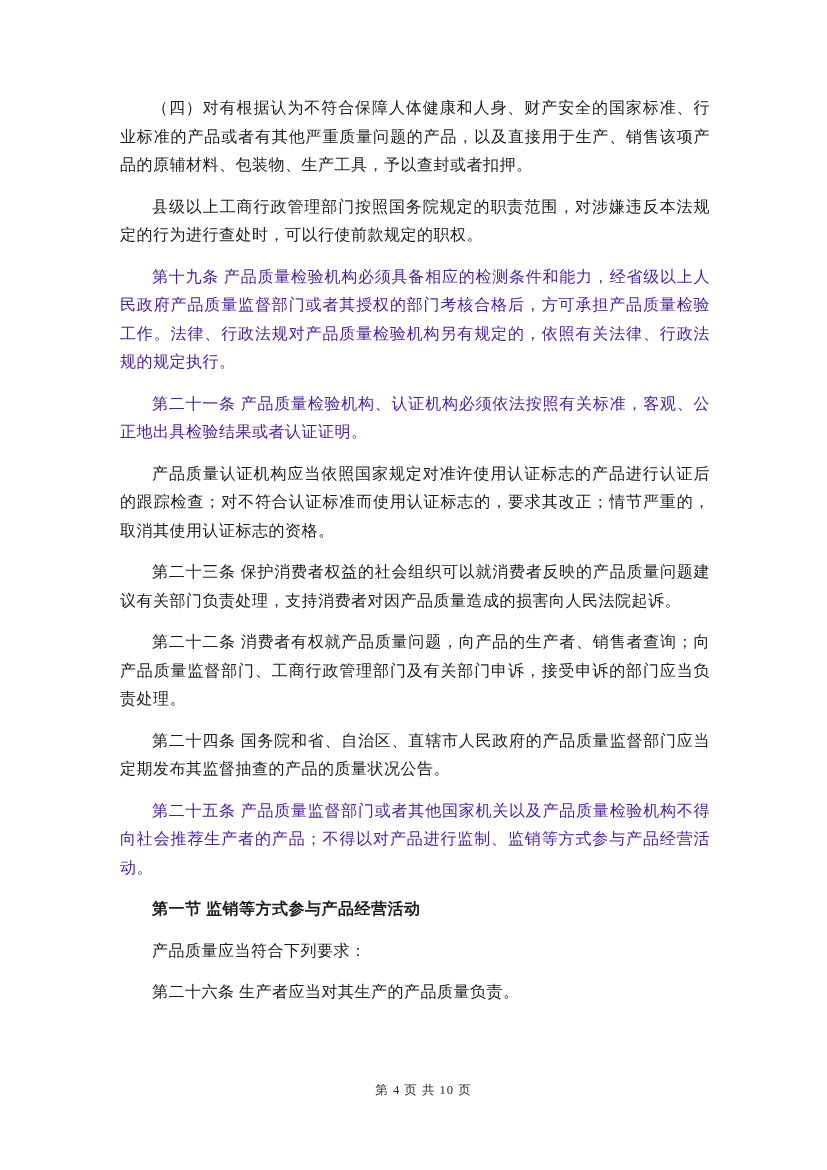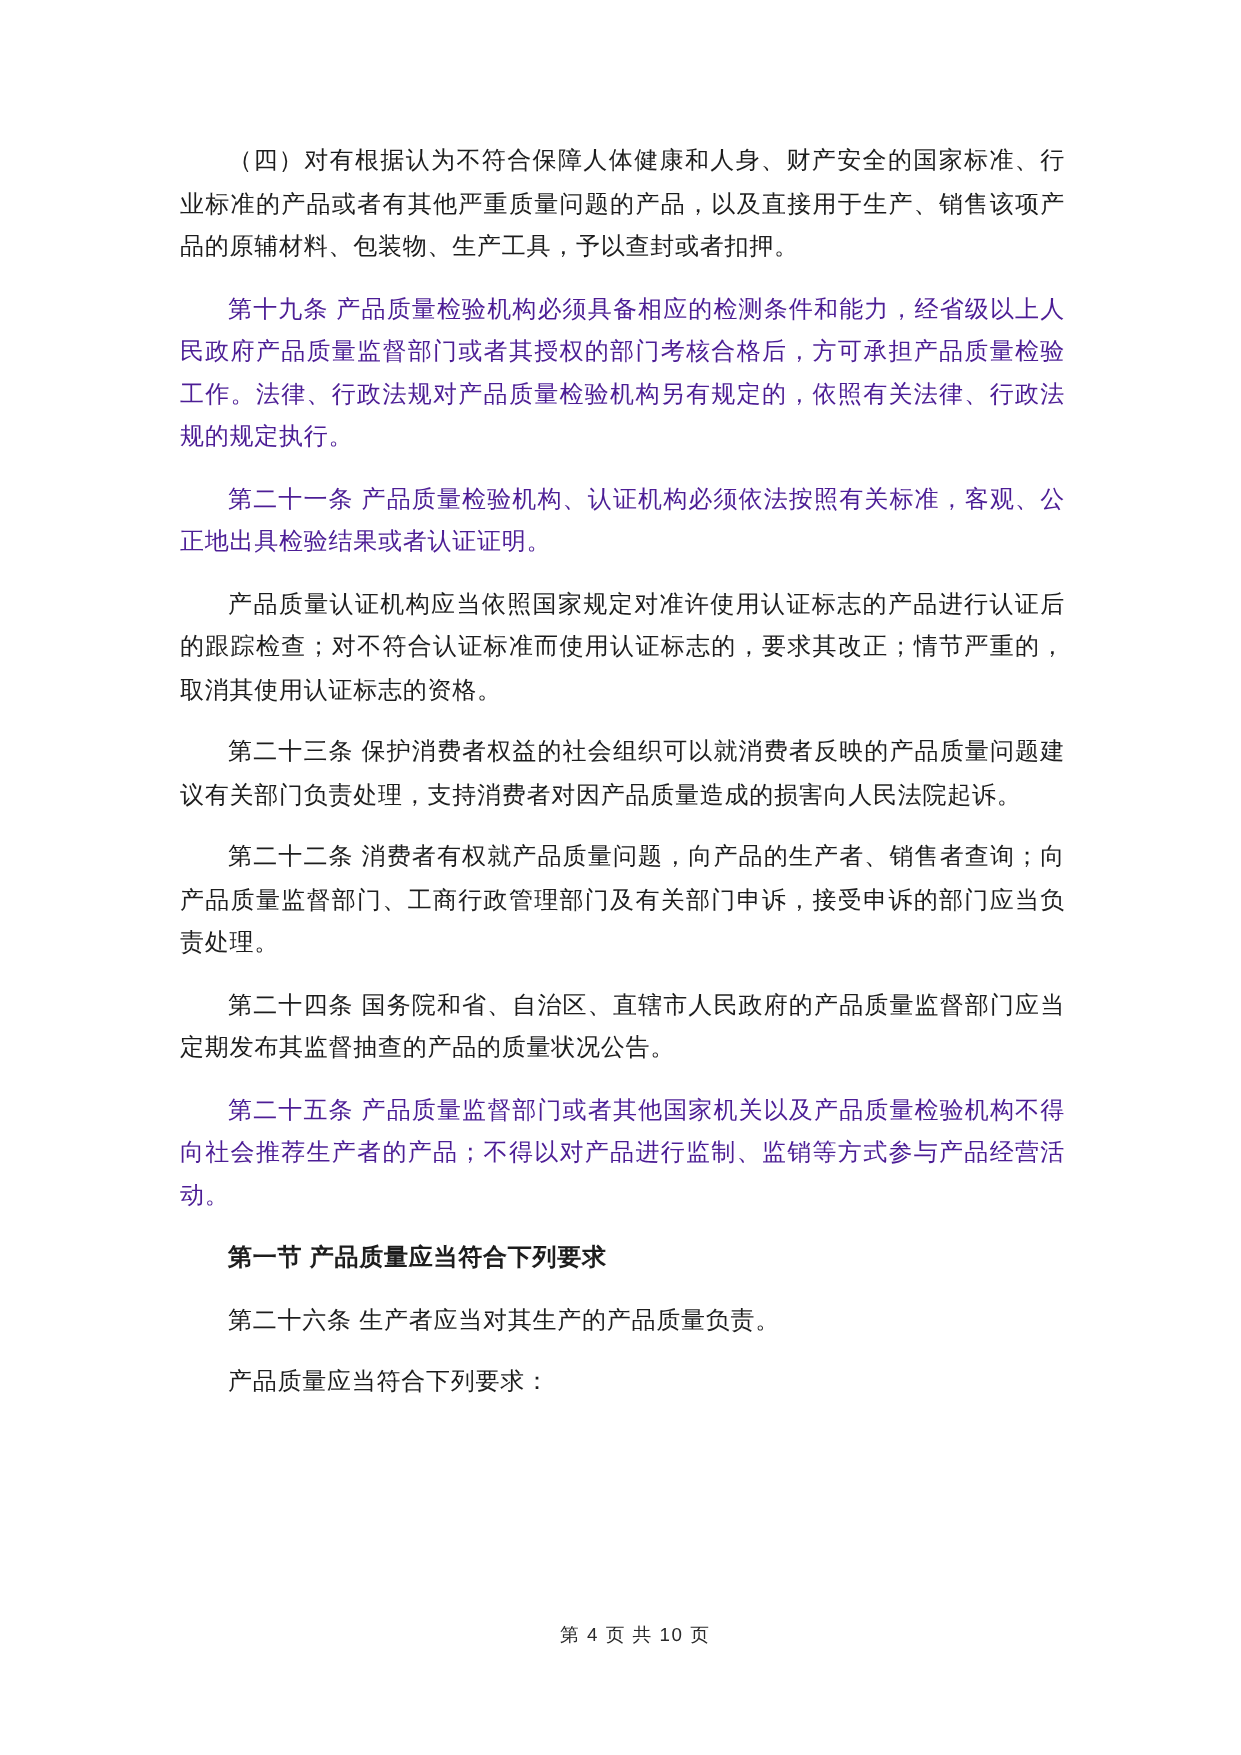--- a/index.html
+++ b/index.html
@@ -6,21 +6,21 @@
     margin: 0;
     padding: 0;
     background: #ffffff;
   }
   .page {
     position: relative;
     width: 827px;
     height: 1170px;
     background: #ffffff;
     overflow: hidden;
-    font-family: Liberation Sans, sans-serif;
+    font-family: Liberation Serif, serif;
     color: #1d1d1d;
   }
   .content {
     position: absolute;
     top: 0;
     left: 120px;
     width: 590px;
     padding-top: 94px;
   }
   .content p {
@@ -62,25 +62,26 @@
     letter-spacing: 1px;
     margin-left: 10px;
   }
 </style>
 </head>
 <body>
 
 <div class="page">
   <div class="content">
     <p>（四）对有根据认为不符合保障人体健康和人身、财产安全的国家标准、行业标准的产品或者有其他严重质量问题的产品，以及直接用于生产、销售该项产品的原辅材料、包装物、生产工具，予以查封或者扣押。</p>
+    <p>县级以上工商行政管理部门按照国务院规定的职责范围，对涉嫌违反本法规定的行为进行查处时，可以行使前款规定的职权。</p>
     <p class="red">第十九条 产品质量检验机构必须具备相应的检测条件和能力，经省级以上人民政府产品质量监督部门或者其授权的部门考核合格后，方可承担产品质量检验工作。法律、行政法规对产品质量检验机构另有规定的，依照有关法律、行政法规的规定执行。</p>
     <p class="red">第二十一条 产品质量检验机构、认证机构必须依法按照有关标准，客观、公正地出具检验结果或者认证证明。</p>
     <p>产品质量认证机构应当依照国家规定对准许使用认证标志的产品进行认证后的跟踪检查；对不符合认证标准而使用认证标志的，要求其改正；情节严重的，取消其使用认证标志的资格。</p>
     <p>第二十三条 保护消费者权益的社会组织可以就消费者反映的产品质量问题建议有关部门负责处理，支持消费者对因产品质量造成的损害向人民法院起诉。</p>
     <p>第二十二条 消费者有权就产品质量问题，向产品的生产者、销售者查询；向产品质量监督部门、工商行政管理部门及有关部门申诉，接受申诉的部门应当负责处理。</p>
     <p>第二十四条 国务院和省、自治区、直辖市人民政府的产品质量监督部门应当定期发布其监督抽查的产品的质量状况公告。</p>
     <p class="red">第二十五条 产品质量监督部门或者其他国家机关以及产品质量检验机构不得向社会推荐生产者的产品；不得以对产品进行监制、监销等方式参与产品经营活动。</p>
-    <p class="section">第一节 产品质量应当符合下列要求</p>
+    <p class="section">第一节 监销等方式参与产品经营活动</p>
+    <p>产品质量应当符合下列要求：</p>
     <p>第二十六条 生产者应当对其生产的产品质量负责。</p>
-    <p>产品质量应当符合下列要求：</p>
   </div>
   <div class="footer">第 4 页 共 10 页</div>
 </div>
 
 </body></html>

